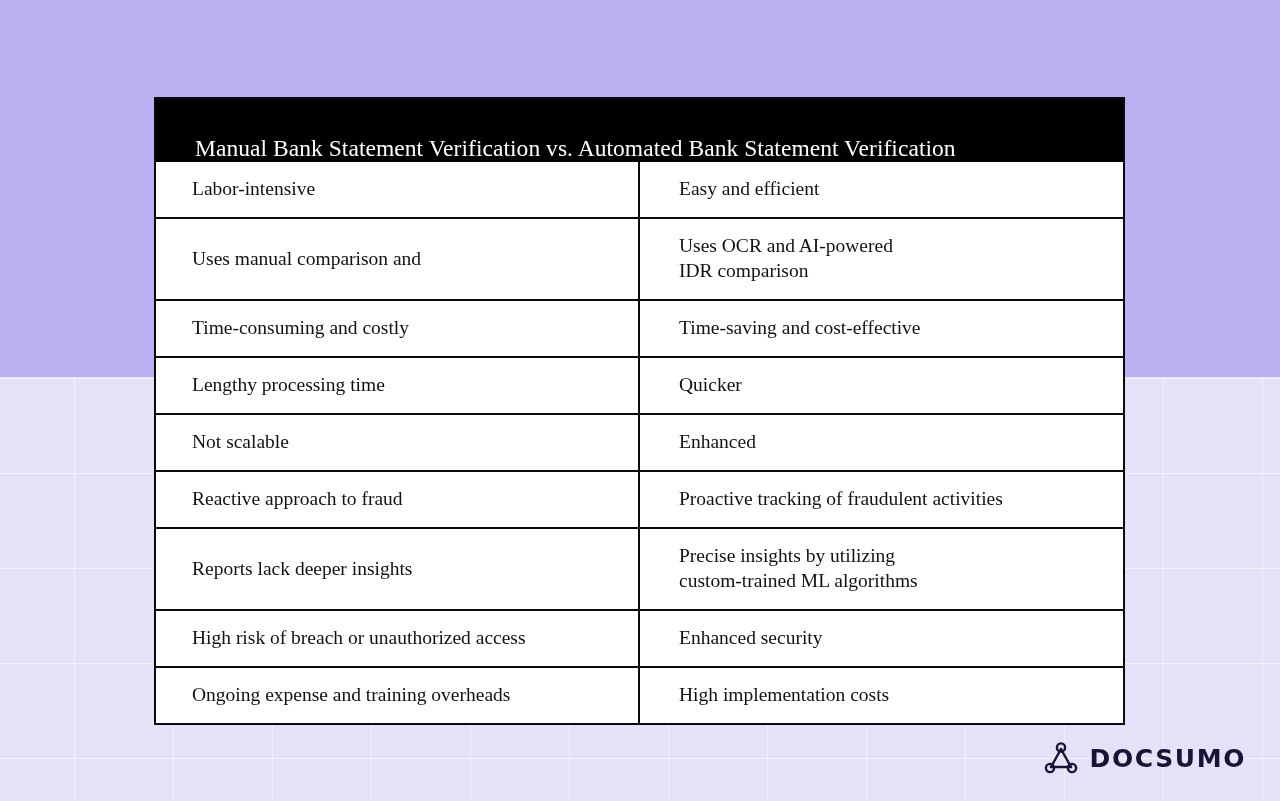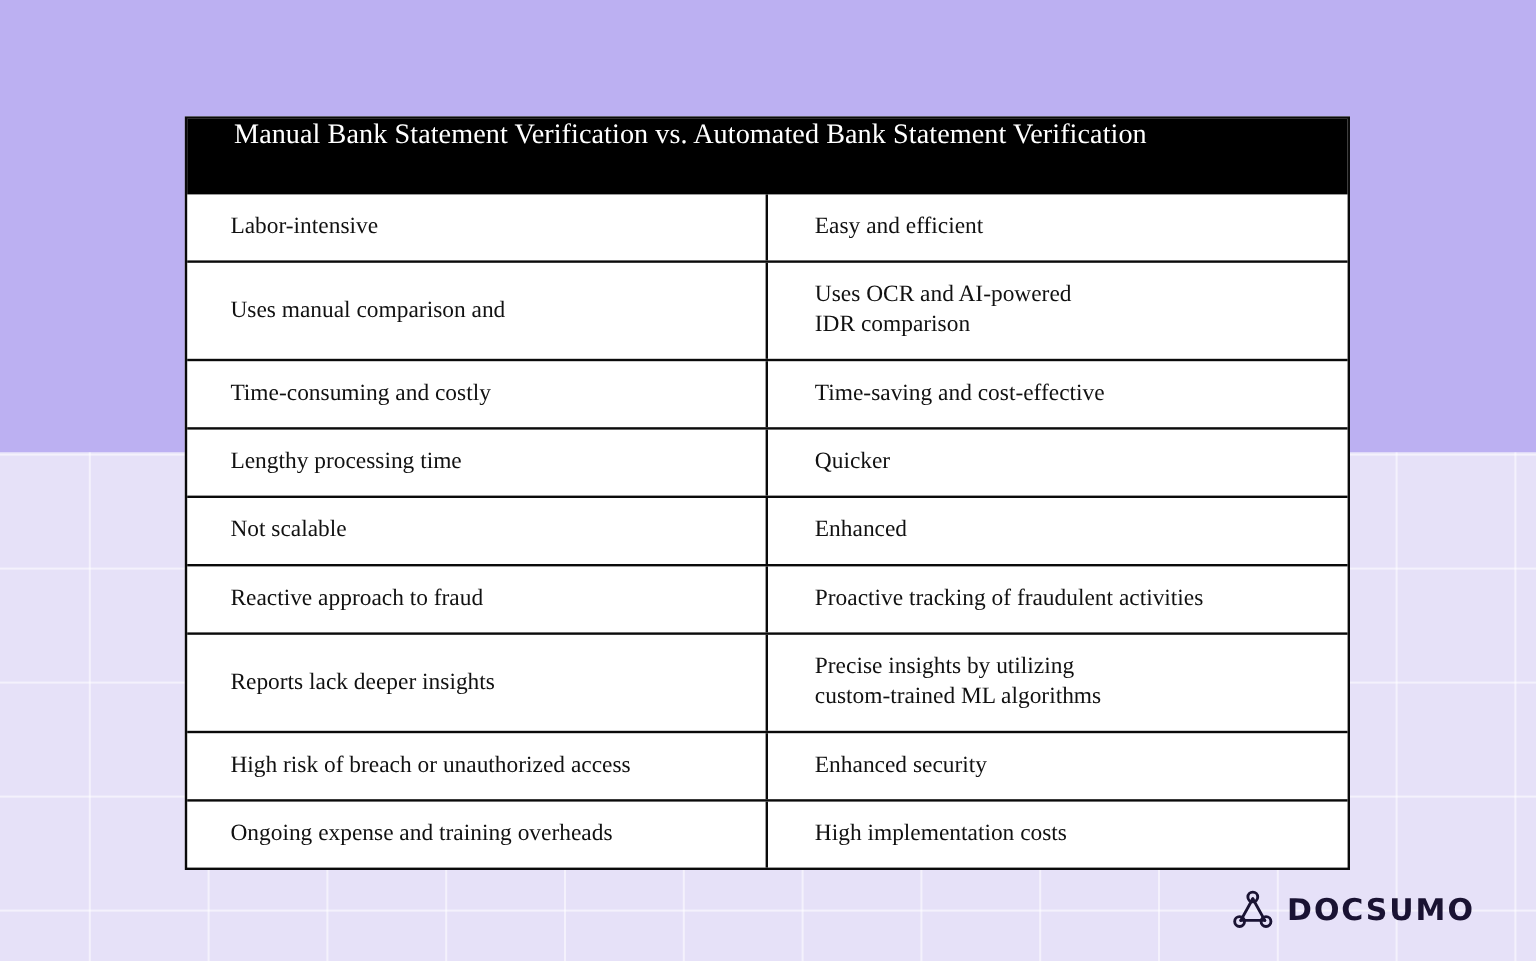--- a/index.html
+++ b/index.html
@@ -50,21 +50,21 @@
     width:971px;
     border:2.5px solid #0a0a0a;
     background:#ffffff;
     z-index:5;
   }
 
   #table-header {
     background:#000000;
     height:63px;
     display:flex;
-    align-items:flex-start;
+    align-items:flex-end;
     padding-left:39px;
   }
 
   #table-header .title {
     color:#ffffff;
     font-size:23.5px;
     font-family:"Liberation Serif", serif;
     letter-spacing:0.05px;
     white-space:nowrap;
   }
@@ -97,21 +97,21 @@
   }
 
   .t-row.single .t-cell { height:55px; }
   .t-row.double .t-cell { height:80px; }
 
   .t-cell .line { display:block; }
 
   
   #docsumo-logo {
     position:absolute;
-    right:51px;
+    right:34px;
     bottom:26px;
     display:flex;
     align-items:center;
     gap:12px;
     z-index:6;
   }
 
   #docsumo-logo .mark {
     width:34px; height:34px;
     display:block;

